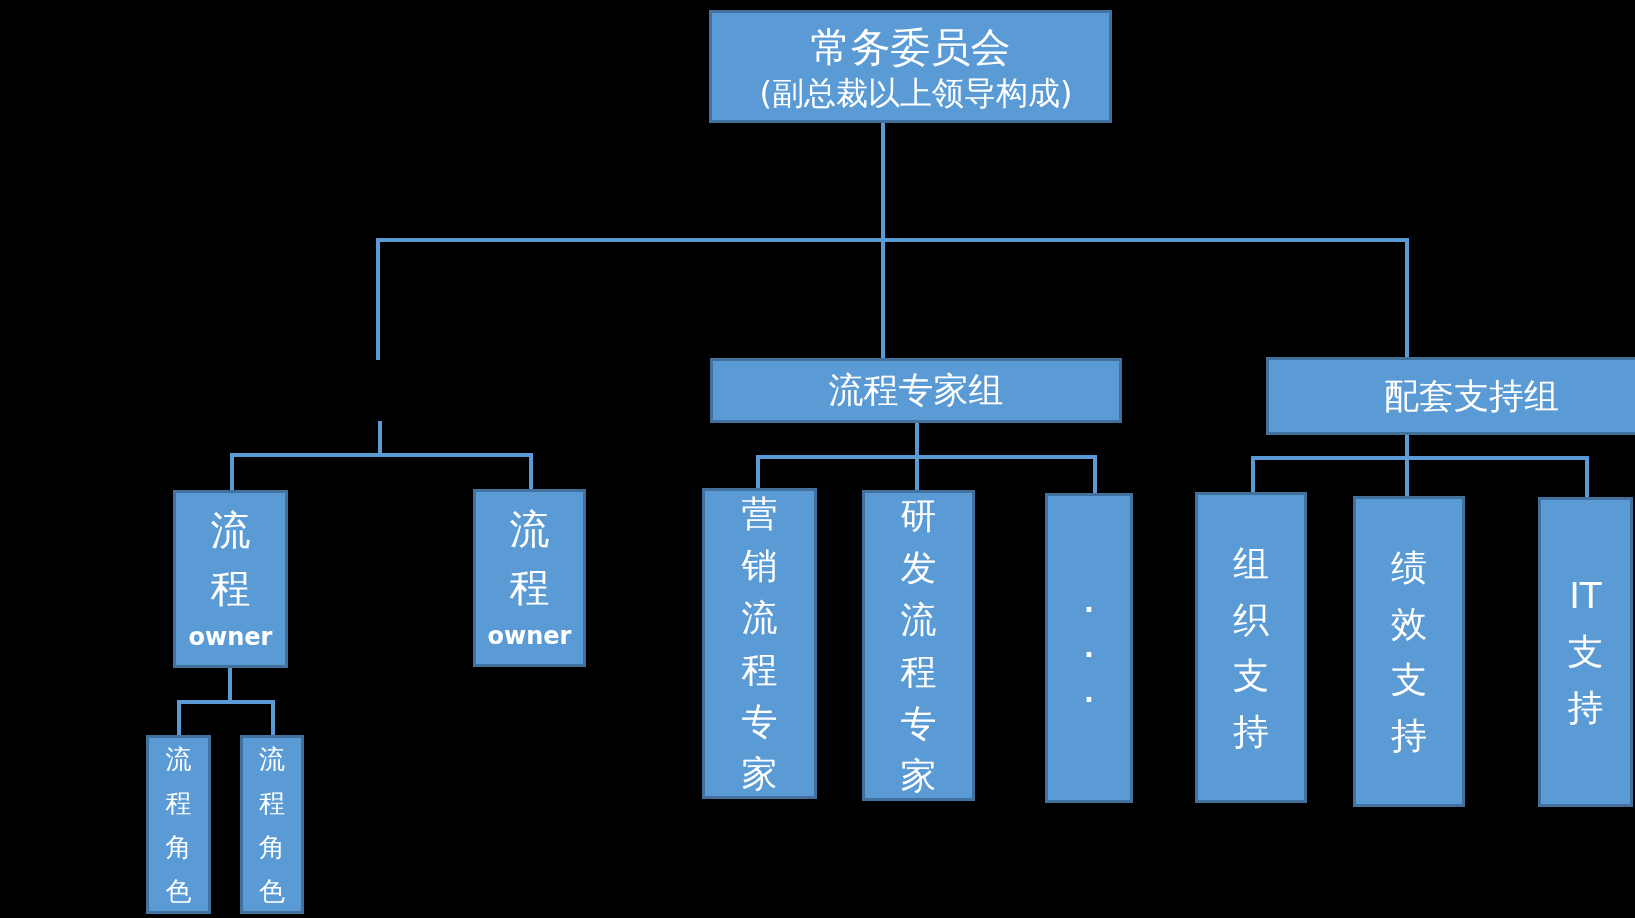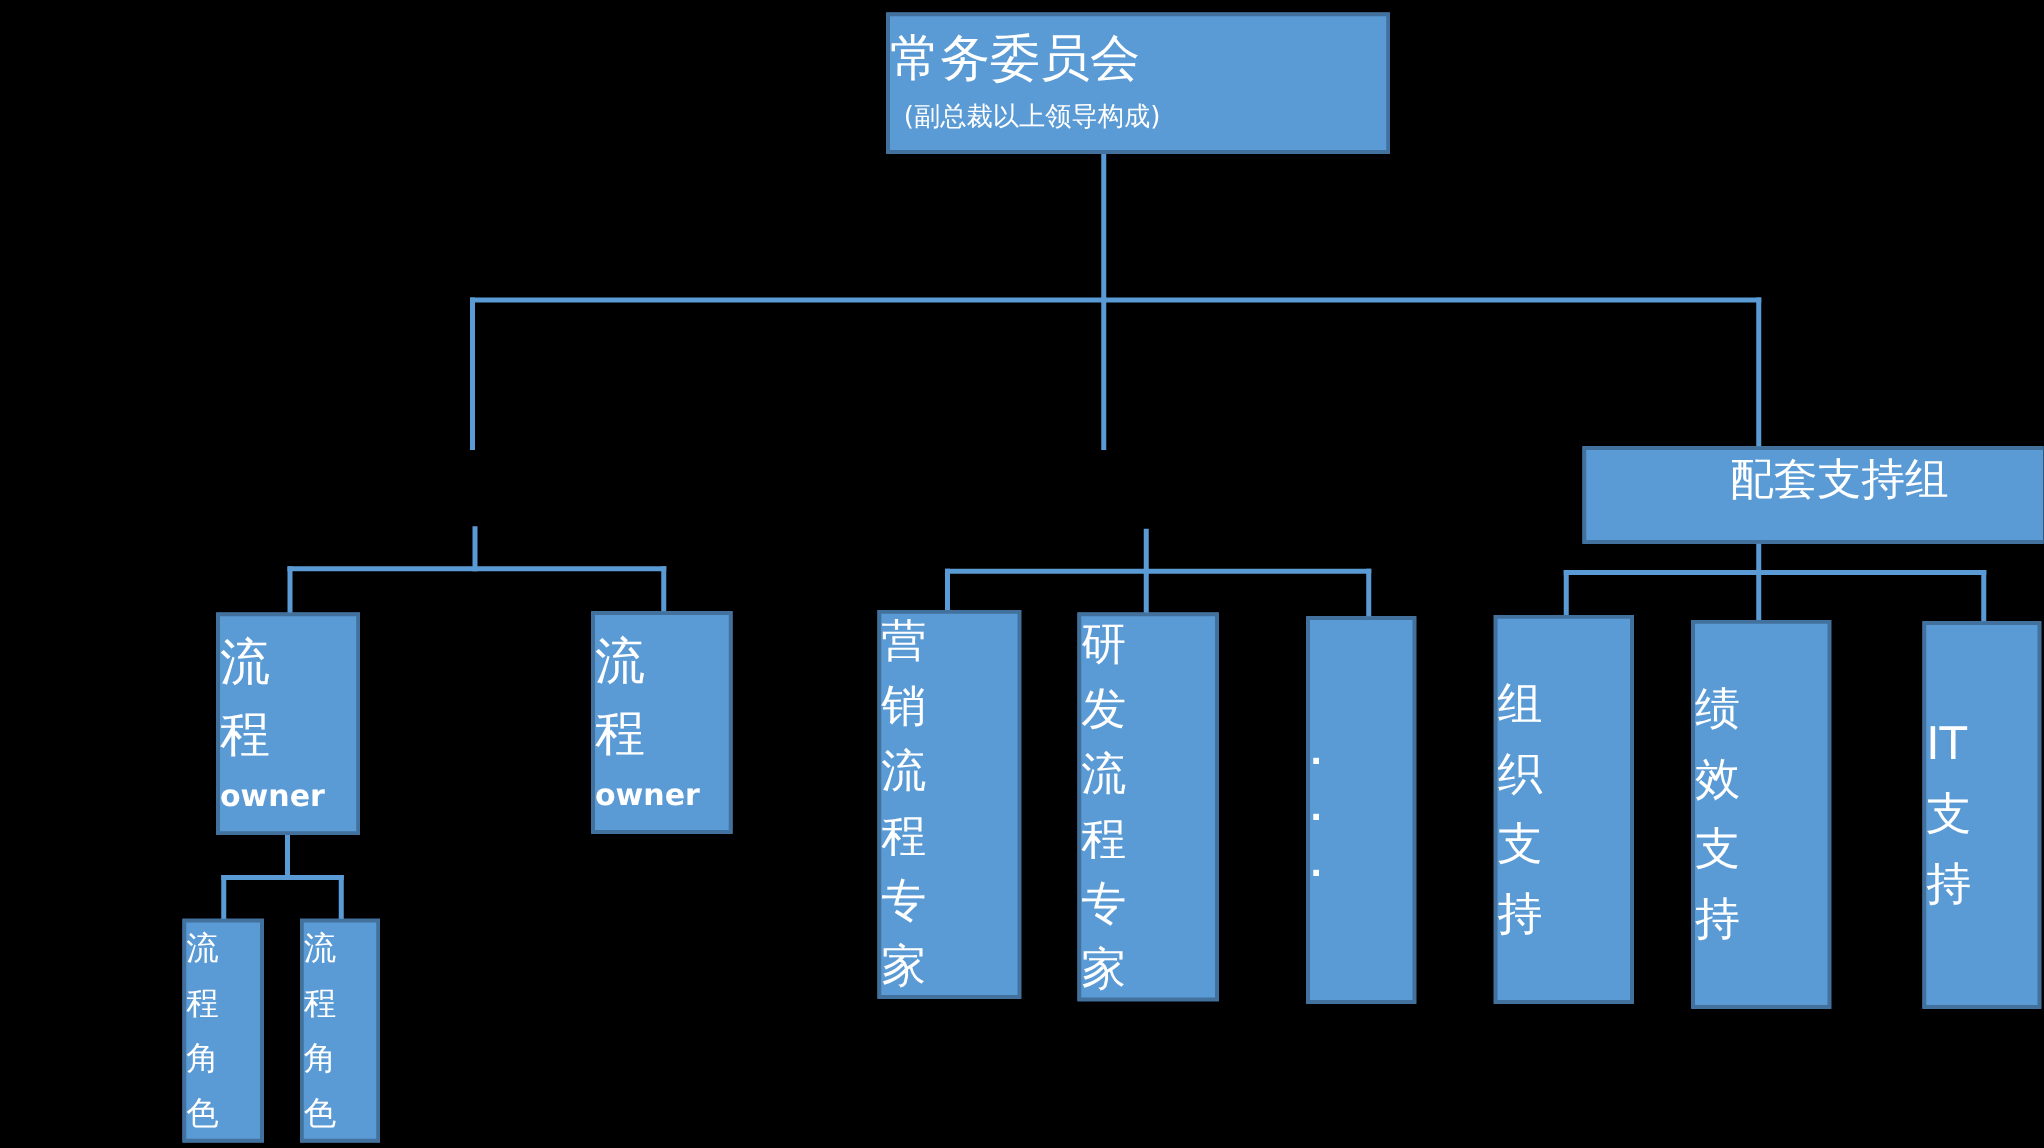--- a/index.html
+++ b/index.html
@@ -18,31 +18,31 @@
     overflow: hidden;
     font-family: "DejaVu Sans", "Liberation Sans", sans-serif;
   }
   .box {
     position: absolute;
     box-sizing: border-box;
     background: var(--box-fill);
     border: 3px solid var(--box-border);
     color: var(--text);
     display: flex;
-    align-items: flex-start;
+    align-items: center;
     justify-content: center;
     text-align: center;
   }
   .col { flex-direction: column; }
   .line {
     position: absolute;
     background: var(--connector);
   }
   .root-title { font-size: 40px; line-height: 52px; }
-  .root-subtitle { font-size: 21px; line-height: 40px; margin-left: 11px; }
+  .root-subtitle { font-size: 32px; line-height: 40px; margin-left: 11px; }
   .h-label { font-size: 35px; }
   .big-cjk { font-size: 40px; line-height: 58px; }
   .owner-latin { font-size: 24px; line-height: 40px; font-weight: bold; }
   .mid-cjk { font-size: 36px; line-height: 52px; }
   .small-cjk { font-size: 26px; line-height: 44px; }
   .support-cjk { font-size: 36px; line-height: 56px; }
   .dot-glyph { font-size: 26px; line-height: 45px; font-weight: bold; }
 </style>
 </head>
 <body>
@@ -75,20 +75,23 @@
   <div class="line" style="left:1251px; top:456px; width:338px; height:4px;"></div>
   <div class="line" style="left:1251px; top:456px; width:4px; height:38px;"></div>
   <div class="line" style="left:1405px; top:456px; width:4px; height:42px;"></div>
   <div class="line" style="left:1585px; top:456px; width:4px; height:43px;"></div>
 
   <div class="box col" style="left:709px; top:10px; width:403px; height:113px;">
     <span class="root-title">常务委员会</span>
     <span class="root-subtitle">(副总裁以上领导构成)</span>
   </div>
 
+  <div class="box" style="left:710px; top:358px; width:412px; height:65px;">
+    <span class="h-label">流程专家组</span>
+  </div>
   <div class="box" style="left:1266px; top:357px; width:411px; height:78px;">
     <span class="h-label">配套支持组</span>
   </div>
 
   <div class="box col" style="left:173px; top:490px; width:115px; height:178px;">
     <span class="big-cjk">流</span>
     <span class="big-cjk">程</span>
     <span class="owner-latin">owner</span>
   </div>
   <div class="box col" style="left:473px; top:489px; width:113px; height:178px;">

